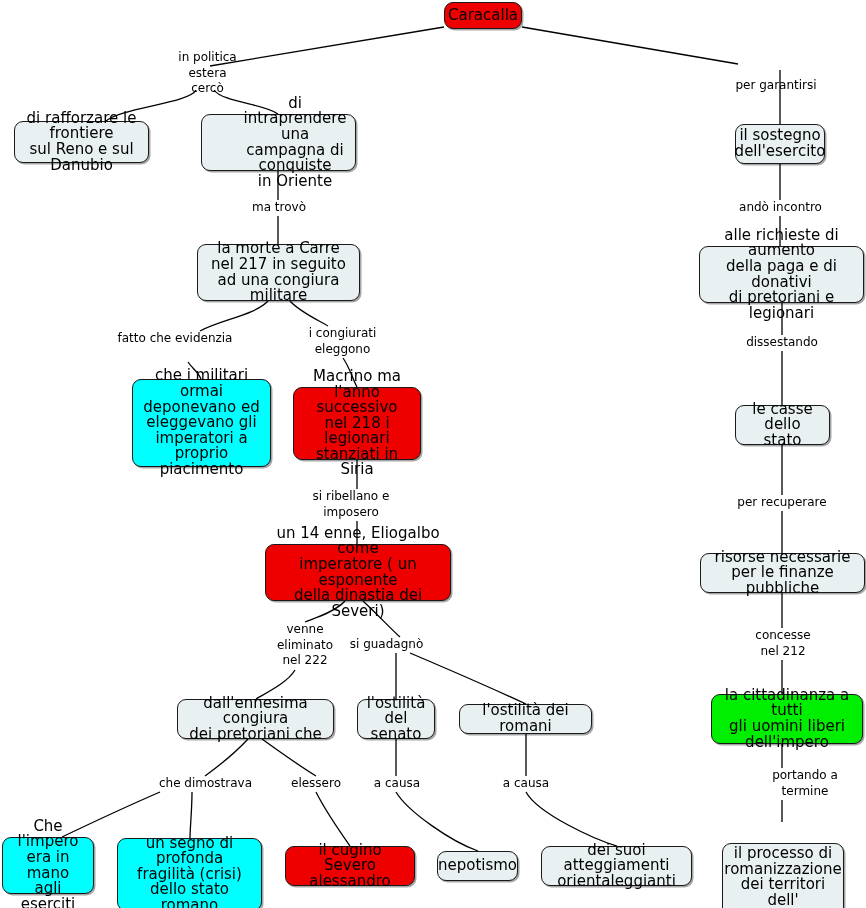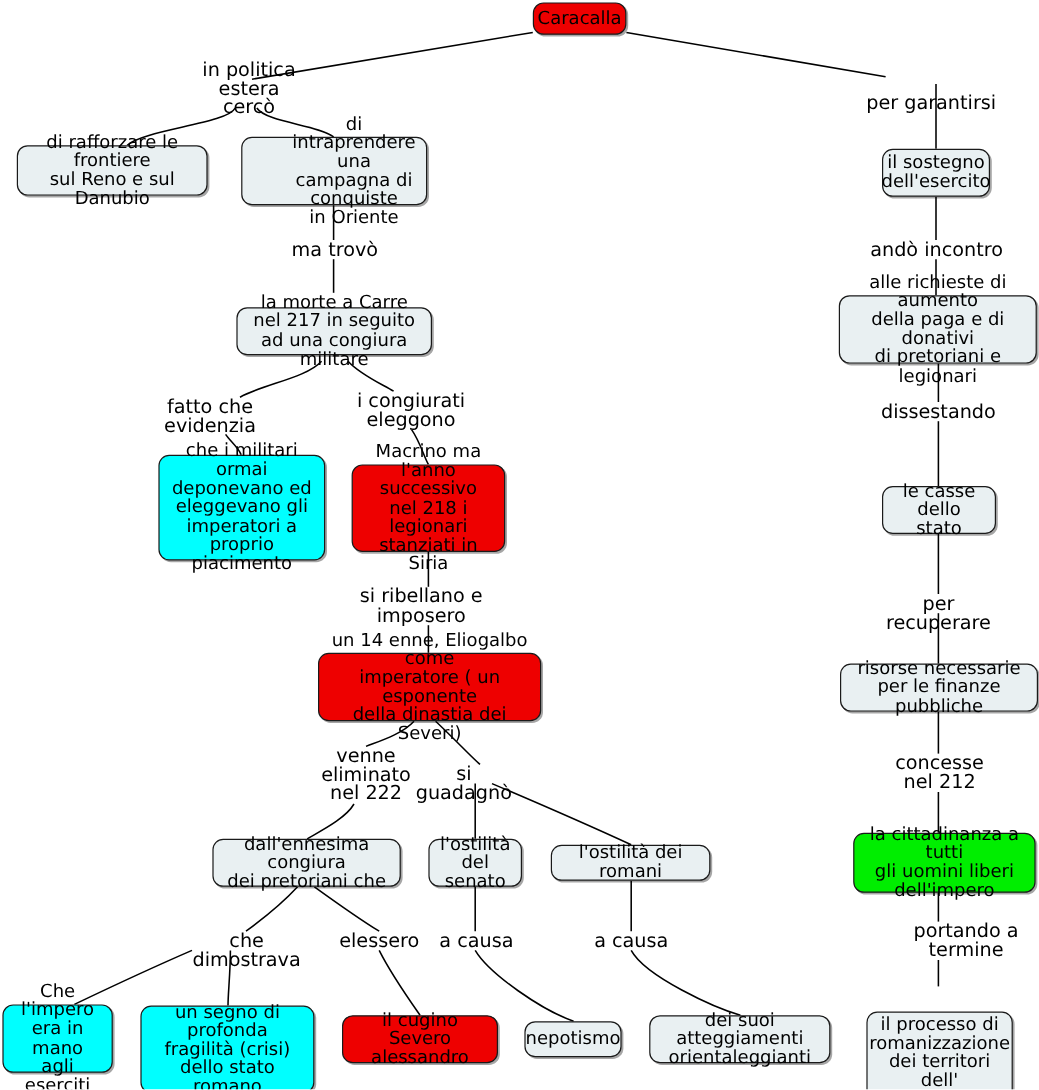--- a/index.html
+++ b/index.html
@@ -41,21 +41,21 @@
     white-space: pre-line;
     box-shadow: 1.5px 1.5px 0.5px rgba(0,0,0,0.35);
   }
   .node.plain   { background: #e9f0f2; }
   .node.red     { background: #ee0000; }
   .node.cyan    { background: #00ffff; }
   .node.green   { background: #00ee00; }
   .link-label {
     position: absolute;
     color: #000000;
-    font-size: 16px;
+    font-size: 12px;
     line-height: 15.6px;
     text-align: center;
     white-space: pre-line;
     background: transparent;
   }
 </style>
 </head>
 <body>
 
 <div id="canvas">
@@ -93,26 +93,26 @@
       <path d="M 782 351 L 782 405" fill="none" stroke="#000000" stroke-width="1.3"></path>
       <path d="M 782 445 L 782 495" fill="none" stroke="#000000" stroke-width="1.3"></path>
       <path d="M 782 511 L 782 553" fill="none" stroke="#000000" stroke-width="1.3"></path>
       <path d="M 782 593 L 782 628" fill="none" stroke="#000000" stroke-width="1.3"></path>
       <path d="M 782 660 L 782 694" fill="none" stroke="#000000" stroke-width="1.3"></path>
       <path d="M 782 744 L 782 768" fill="none" stroke="#000000" stroke-width="1.3"></path>
       <path d="M 782 800 L 782 822" fill="none" stroke="#000000" stroke-width="1.3"></path>
     </svg>
   <div id="node-layer">
       <div class="node red" style="left: 444px; top: 2px; width: 78px; height: 27px;">Caracalla</div>
-      <div class="node plain" style="left: 14px; top: 121px; width: 159px; height: 42px;">di rafforzare le frontiere
+      <div class="node plain" style="left: 14px; top: 121px; width: 135px; height: 42px;">di rafforzare le frontiere
 sul Reno e sul Danubio</div>
       <div class="node plain" style="left: 201px; top: 114px; width: 155px; height: 57px; padding-left: 40px;">di intraprendere una
 campagna di conquiste
 in Oriente</div>
-      <div class="node plain" style="left: 197px; top: 244px; width: 163px; height: 40px; margin-top: 12px;">la morte a Carre
+      <div class="node plain" style="left: 197px; top: 244px; width: 163px; height: 57px;">la morte a Carre
 nel 217 in seguito
 ad una congiura militare</div>
       <div class="node cyan" style="left: 132px; top: 379px; width: 139px; height: 88px;">che i militari ormai
 deponevano ed
 eleggevano gli
 imperatori a proprio
 piacimento</div>
       <div class="node red" style="left: 293px; top: 387px; width: 128px; height: 73px;">Macrino ma
 l'anno successivo
 nel 218 i legionari

